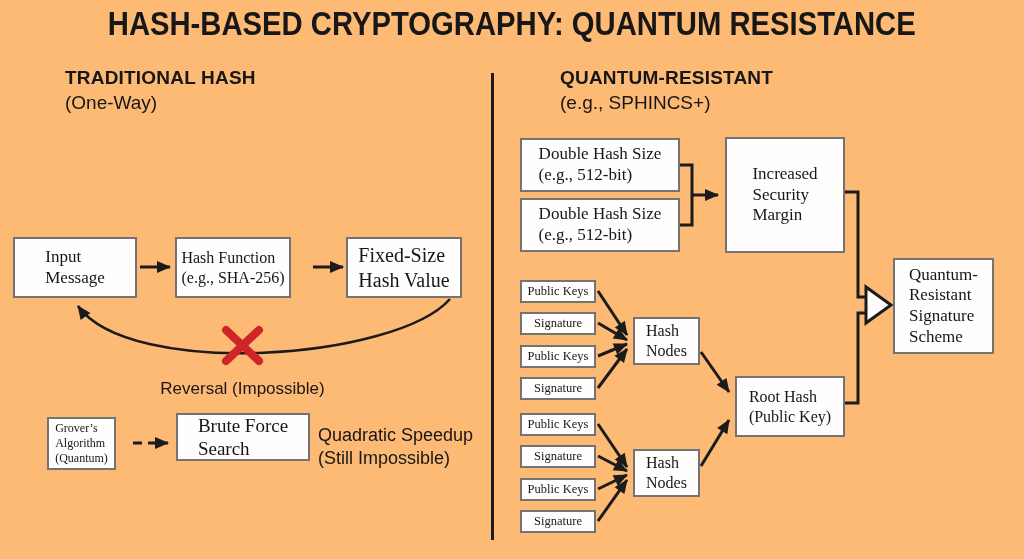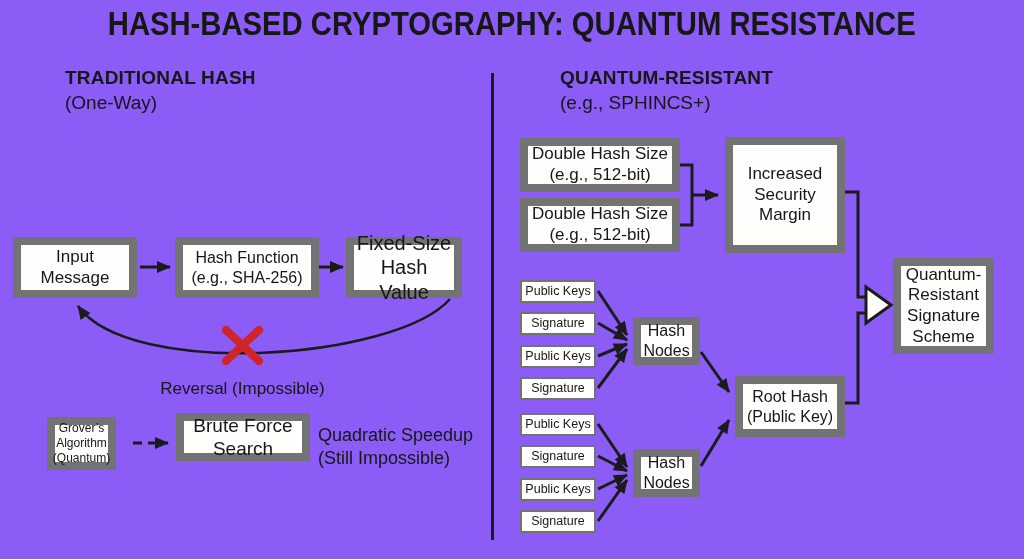--- a/index.html
+++ b/index.html
@@ -1,31 +1,31 @@
 <!DOCTYPE html>
 <html><head>
 <meta charset="utf-8">
 <style>
   html,body{margin:0;padding:0;background:#ddd;}
   .canvas{
     position:relative;width:1024px;height:559px;overflow:hidden;
-    background:#8b5cf6;font-family:"Liberation Sans",sans-serif;color:#171717;
+    background:#fdba74;font-family:"Liberation Sans",sans-serif;color:#171717;
   }
   .title{
     position:absolute;top:4px;left:0;width:1024px;text-align:center;
     font-size:34px;font-weight:700;letter-spacing:0px;white-space:nowrap;
   }
   .title span{display:inline-block;transform:scaleX(.86);transform-origin:50% 0;}
   .sec-head{position:absolute;text-align:left;line-height:1.3;font-size:19px;}
   .sec-head .h1{font-weight:700;letter-spacing:.2px;}
   .sec-head .h2{font-weight:400;}
   .node{
-    position:absolute;background:#fffefc;border:8px solid #737373;
-    display:flex;align-items:center;justify-content:center;text-align:center;
-    white-space:pre-line;line-height:1.22;box-sizing:border-box;z-index:2;
+    position:absolute;background:#fffefc;border:2px solid #737373;
+    display:flex;align-items:center;justify-content:center;text-align:left;
+    white-space:pre-line;line-height:1.22;box-sizing:border-box;z-index:2;font-family:Liberation Serif, serif;
   }
   .leaf{border-width:2.5px;font-size:12.5px;line-height:1;}
   .flabel{position:absolute;z-index:2;white-space:pre-line;line-height:1.28;}
   svg.wires{position:absolute;left:0;top:0;z-index:1;}
   .divider{position:absolute;left:491px;top:73px;width:3px;height:467px;background:#1b1b1b;z-index:1;}
 </style>
 </head>
 <body>
 
 <div class="canvas">
@@ -80,21 +80,21 @@
     </g>
 
     <g stroke-width="8" stroke-linecap="round">
       <line x1="226" y1="330" x2="259" y2="361" stroke="#cf2428"></line>
       <line x1="259" y1="330" x2="226" y2="361" stroke="#cf2428"></line>
     </g>
   </svg>
 
   <div class="node" style="left:13px;top:237px;width:124px;height:61px;font-size:17px;">Input
 Message</div>
-  <div class="node" style="left:175px;top:237px;width:144px;height:61px;font-size:16px;">Hash Function
+  <div class="node" style="left:175px;top:237px;width:116px;height:61px;font-size:16px;">Hash Function
 (e.g., SHA-256)</div>
   <div class="node" style="left:346px;top:237px;width:116px;height:61px;font-size:20px;">Fixed-Size
 Hash Value</div>
   <div class="flabel" style="left:120px;top:378px;width:245px;text-align:center;font-size:17px;">Reversal (Impossible)</div>
   <div class="node" style="left:47px;top:417px;width:69px;height:53px;font-size:12px;line-height:1.25;">Grover’s
 Algorithm
 (Quantum)</div>
   <div class="node" style="left:176px;top:413px;width:134px;height:48px;font-size:19px;">Brute Force
 Search</div>
   <div class="flabel" style="left:318px;top:424px;width:160px;font-size:18px;">Quadratic Speedup

